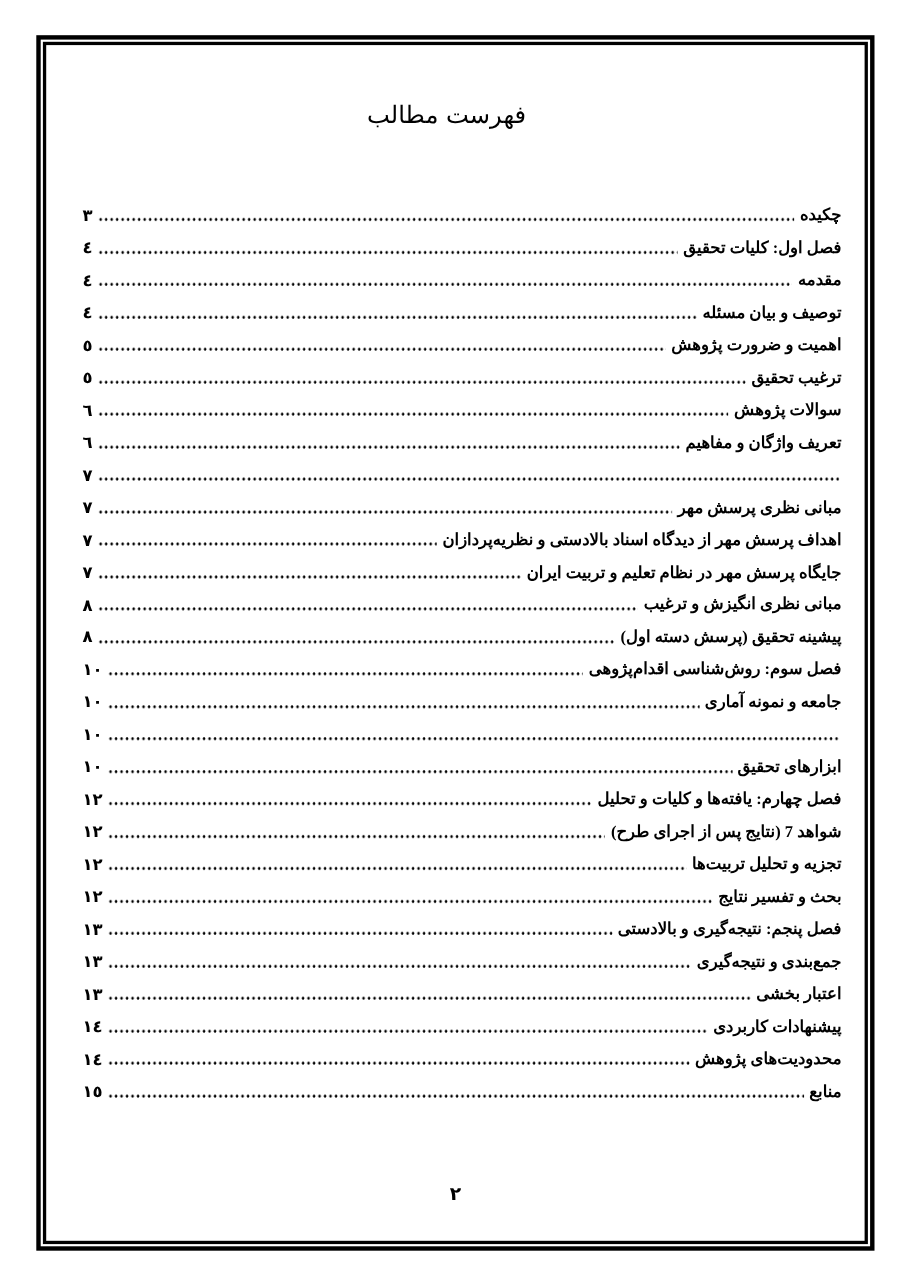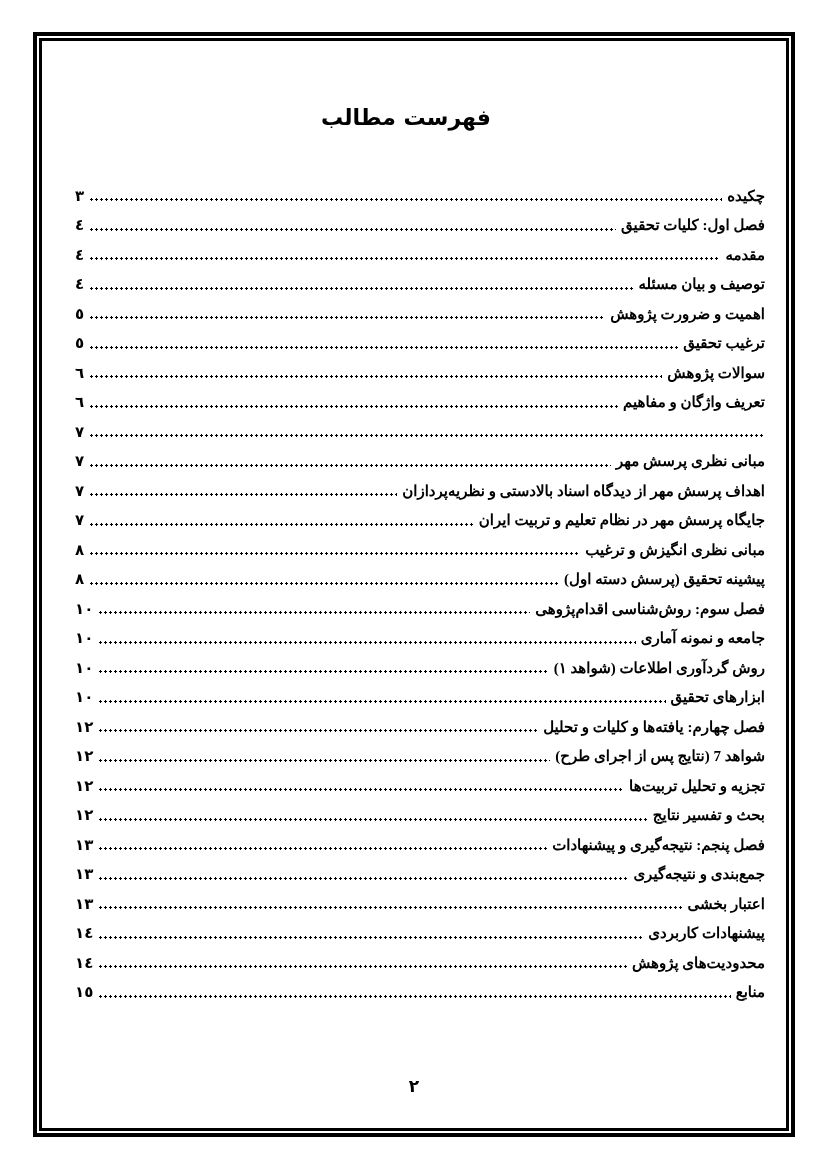--- a/index.html
+++ b/index.html
@@ -30,25 +30,25 @@
     height: 100%;
     box-sizing: border-box;
     border: 3px solid #000;
     position: relative;
   }
   .doc-title {
     position: absolute;
     top: 52px;
     left: 0;
     right: 16px;
-    margin: 12px;
+    margin: 0;
     text-align: center;
     direction: rtl;
     font-size: 22px;
-    font-weight: bold;
+    font-weight: normal;
     letter-spacing: 0.5px;
   }
   .toc {
     position: absolute;
     top: 140px;
     left: 33px;
     right: 21px;
     direction: rtl;
   }
   .toc-entry {
@@ -173,21 +173,20 @@
     <span class="entry-label">فصل سوم: روش‌شناسی اقدام‌پژوهی</span>
     <span class="leader"></span>
     <span class="page-num">١٠</span>
   </div>
         <div class="toc-entry">
     <span class="entry-label">جامعه و نمونه آماری</span>
     <span class="leader"></span>
     <span class="page-num">١٠</span>
   </div>
         <div class="toc-entry">
-    <span class="entry-label">روش گردآوری اطلاعات (شواهد ١)</span>
     <span class="leader"></span>
     <span class="page-num">١٠</span>
   </div>
         <div class="toc-entry">
     <span class="entry-label">ابزارهای تحقیق</span>
     <span class="leader"></span>
     <span class="page-num">١٠</span>
   </div>
         <div class="toc-entry">
     <span class="entry-label">فصل چهارم: یافته‌ها و کلیات و تحلیل</span>
@@ -203,21 +202,21 @@
     <span class="entry-label">تجزیه و تحلیل تربیت‌ها</span>
     <span class="leader"></span>
     <span class="page-num">١٢</span>
   </div>
         <div class="toc-entry">
     <span class="entry-label">بحث و تفسیر نتایج</span>
     <span class="leader"></span>
     <span class="page-num">١٢</span>
   </div>
         <div class="toc-entry">
-    <span class="entry-label">فصل پنجم: نتیجه‌گیری و پیشنهادات</span>
+    <span class="entry-label">فصل پنجم: نتیجه‌گیری و بالادستی</span>
     <span class="leader"></span>
     <span class="page-num">١٣</span>
   </div>
         <div class="toc-entry">
     <span class="entry-label">جمع‌بندی و نتیجه‌گیری</span>
     <span class="leader"></span>
     <span class="page-num">١٣</span>
   </div>
         <div class="toc-entry">
     <span class="entry-label">اعتبار بخشی</span>

